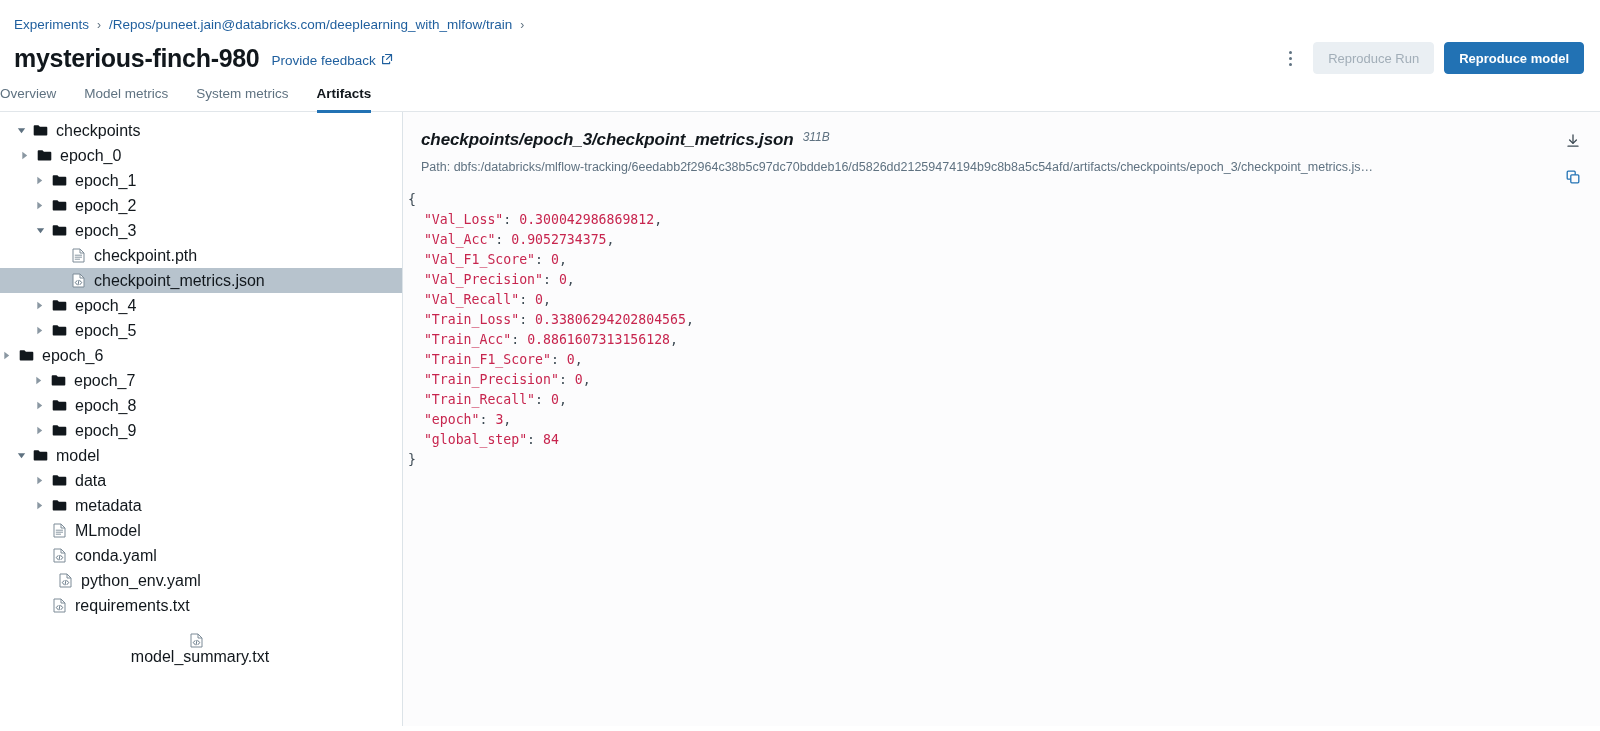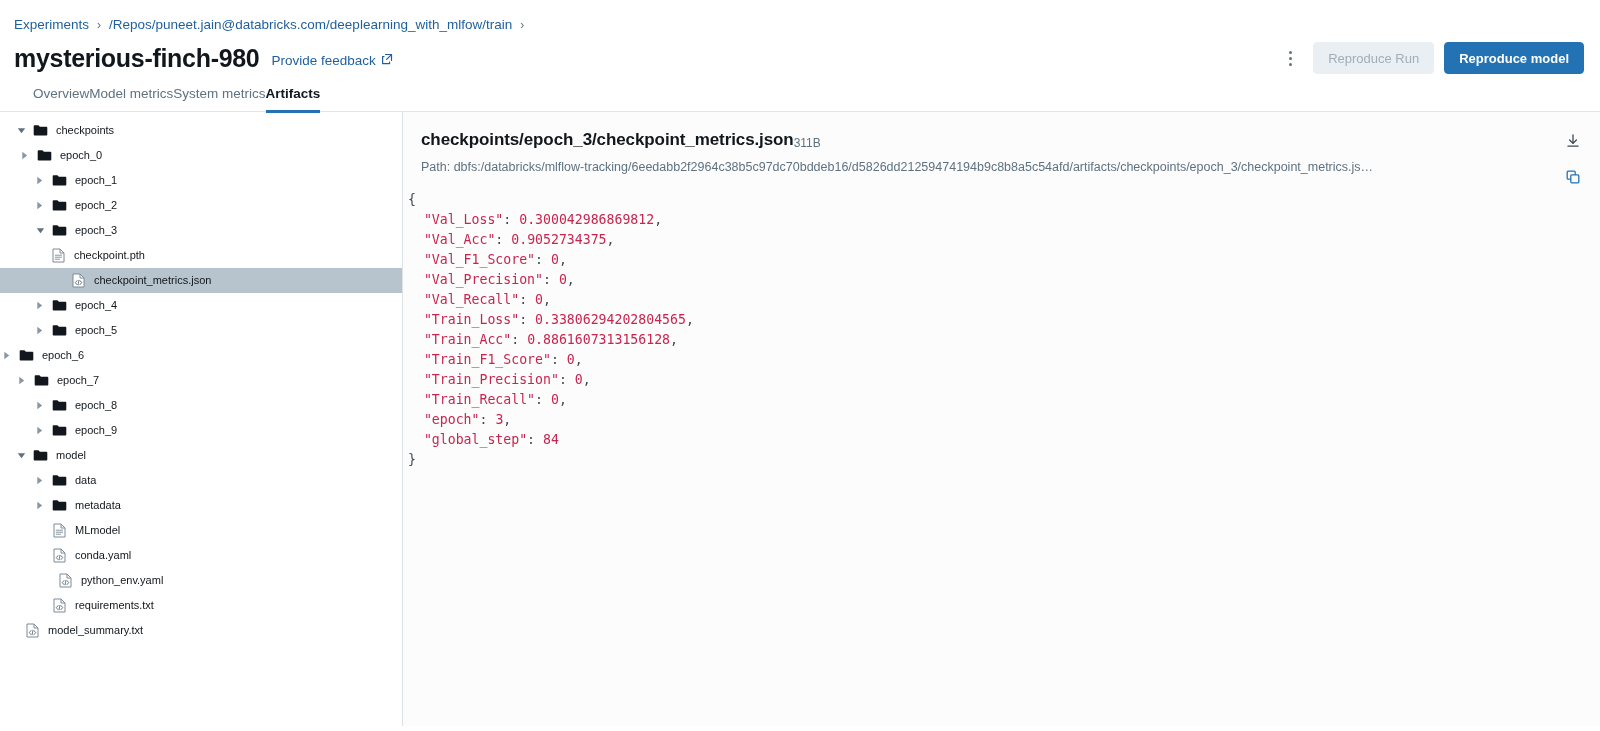--- a/index.html
+++ b/index.html
@@ -99,21 +99,22 @@
   .btn-primary {
     background: #2272b4;
     color: #ffffff;
     border-color: #2272b4;
   }
 
   
   .tabs {
     display: flex;
     align-items: center;
-    padding: 10px 0 0 33px;
+    gap: 28px;
+    padding: 10px 0 0 0;
     height: 36px;
     border-bottom: 1px solid #e1e6ea;
     position: relative;
   }
   .tab {
     font-size: 13.5px;
     color: #5f7281;
     padding-bottom: 9px;
     cursor: pointer;
     white-space: nowrap;
@@ -145,21 +146,21 @@
     background: #fcfcfd;
     position: relative;
     overflow: hidden;
   }
 
   
   .tree-row {
     display: flex;
     align-items: center;
     height: 25px;
-    font-size: 11px;
+    font-size: 16px;
     color: #11171c;
     cursor: pointer;
     padding-right: 8px;
     white-space: nowrap;
   }
   .tree-row.selected { background: #b7c3cd; }
   .twisty {
     width: 14px; height: 14px;
     flex: 0 0 14px;
     display: flex; align-items: center; justify-content: center;
@@ -171,22 +172,24 @@
     flex: 0 0 17px;
     display: flex; align-items: center; justify-content: center;
     margin-right: 7px;
   }
   .ticon svg { display: block; }
   .tlabel { line-height: 1; }
 
   
   .file-header {
     display: flex;
-    align-items: flex-end;
+    align-items: flex-start;
     padding: 18px 0 0 18px;
+    gap: 9px;
+    font-style: italic;
   }
   .file-name {
     font-size: 17px;
     font-weight: bold;
     color: #11171c;
     letter-spacing: -0.1px;
   }
   .file-size {
     font-size: 12px;
     color: #5f7281;
@@ -332,21 +335,21 @@
             <path d="M0.8 1.3 L8.2 1.3 L4.5 6.2 Z" fill="#5f7281"></path>
           </svg>
         </span>
         <span class="ticon">
           <svg width="15" height="13" viewBox="0 0 15 13">
             <path d="M0.7 2.2 a0.9 0.9 0 0 1 0.9-0.9 H5.4 l1.5 1.5 H13.4 a0.9 0.9 0 0 1 0.9 0.9 V10.6 a0.9 0.9 0 0 1-0.9 0.9 H1.6 a0.9 0.9 0 0 1-0.9-0.9 Z" fill="#11171c"></path>
           </svg>
         </span>
         <span class="tlabel">epoch_3</span>
       </div>
-      <div class="tree-row" style="padding-left: 32px;">
+      <div class="tree-row" style="padding-left: 52px;">
         <span class="twisty"></span>
         <span class="ticon">
           <svg width="13" height="15" viewBox="0 0 13 15">
             <path d="M1 1 H8 L12 5 V14 H1 Z" fill="#ffffff" stroke="#7c8b97" stroke-width="1"></path>
             <path d="M8 1 V5 H12" fill="none" stroke="#7c8b97" stroke-width="1"></path>
             <path d="M3.2 7.2 H9.6 M3.2 9.2 H9.6 M3.2 11.2 H7.6" stroke="#7c8b97" stroke-width="0.9" stroke-linecap="round"></path>
           </svg>
         </span>
         <span class="tlabel">checkpoint.pth</span>
       </div>
@@ -395,21 +398,21 @@
             <path d="M1.3 0.8 L6.2 4.5 L1.3 8.2 Z" fill="#8a97a2"></path>
           </svg>
         </span>
         <span class="ticon">
           <svg width="15" height="13" viewBox="0 0 15 13">
             <path d="M0.7 2.2 a0.9 0.9 0 0 1 0.9-0.9 H5.4 l1.5 1.5 H13.4 a0.9 0.9 0 0 1 0.9 0.9 V10.6 a0.9 0.9 0 0 1-0.9 0.9 H1.6 a0.9 0.9 0 0 1-0.9-0.9 Z" fill="#11171c"></path>
           </svg>
         </span>
         <span class="tlabel">epoch_6</span>
       </div>
-      <div class="tree-row" style="padding-left: 15px;">
+      <div class="tree-row" style="padding-left: 32px;">
         <span class="twisty">
           <svg width="8" height="9" viewBox="0 0 8 9">
             <path d="M1.3 0.8 L6.2 4.5 L1.3 8.2 Z" fill="#8a97a2"></path>
           </svg>
         </span>
         <span class="ticon">
           <svg width="15" height="13" viewBox="0 0 15 13">
             <path d="M0.7 2.2 a0.9 0.9 0 0 1 0.9-0.9 H5.4 l1.5 1.5 H13.4 a0.9 0.9 0 0 1 0.9 0.9 V10.6 a0.9 0.9 0 0 1-0.9 0.9 H1.6 a0.9 0.9 0 0 1-0.9-0.9 Z" fill="#11171c"></path>
           </svg>
         </span>
@@ -523,21 +526,21 @@
           <svg width="13" height="15" viewBox="0 0 13 15">
             <path d="M1 1 H8 L12 5 V14 H1 Z" fill="#ffffff" stroke="#7c8b97" stroke-width="1"></path>
             <path d="M8 1 V5 H12" fill="none" stroke="#7c8b97" stroke-width="1"></path>
             <path d="M5.0 7.6 L3.3 9.6 L5.0 11.6" fill="none" stroke="#5f7281" stroke-width="0.95" stroke-linecap="round" stroke-linejoin="round"></path>
             <path d="M8.0 7.6 L9.7 9.6 L8.0 11.6" fill="none" stroke="#5f7281" stroke-width="0.95" stroke-linecap="round" stroke-linejoin="round"></path>
             <path d="M6.9 7.3 L6.1 11.9" fill="none" stroke="#5f7281" stroke-width="0.9" stroke-linecap="round"></path>
           </svg>
         </span>
         <span class="tlabel">requirements.txt</span>
       </div>
-      <div class="tree-row" style="padding-left: 6px;">
+      <div class="tree-row" style="padding-left: 6px; flex-direction: column;">
         <span class="twisty"></span>
         <span class="ticon">
           <svg width="13" height="15" viewBox="0 0 13 15">
             <path d="M1 1 H8 L12 5 V14 H1 Z" fill="#ffffff" stroke="#7c8b97" stroke-width="1"></path>
             <path d="M8 1 V5 H12" fill="none" stroke="#7c8b97" stroke-width="1"></path>
             <path d="M5.0 7.6 L3.3 9.6 L5.0 11.6" fill="none" stroke="#5f7281" stroke-width="0.95" stroke-linecap="round" stroke-linejoin="round"></path>
             <path d="M8.0 7.6 L9.7 9.6 L8.0 11.6" fill="none" stroke="#5f7281" stroke-width="0.95" stroke-linecap="round" stroke-linejoin="round"></path>
             <path d="M6.9 7.3 L6.1 11.9" fill="none" stroke="#5f7281" stroke-width="0.9" stroke-linecap="round"></path>
           </svg>
         </span>

